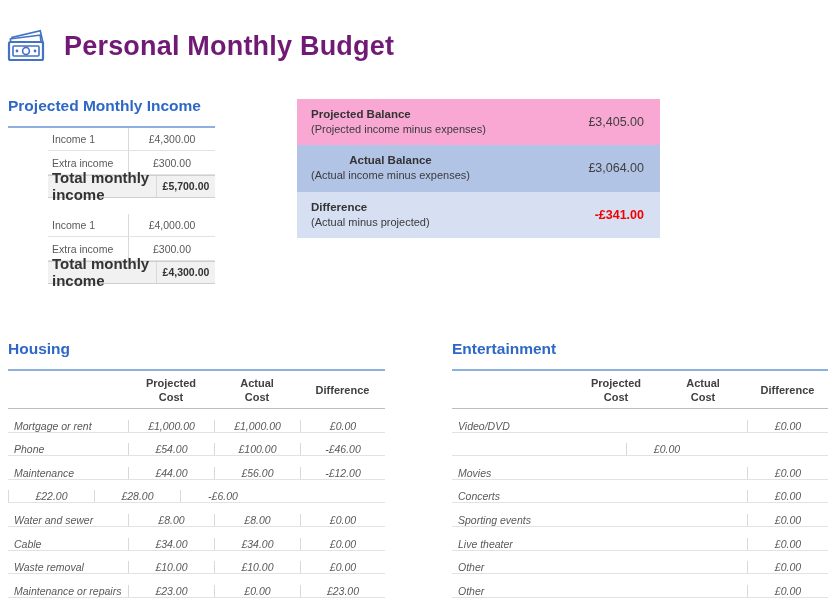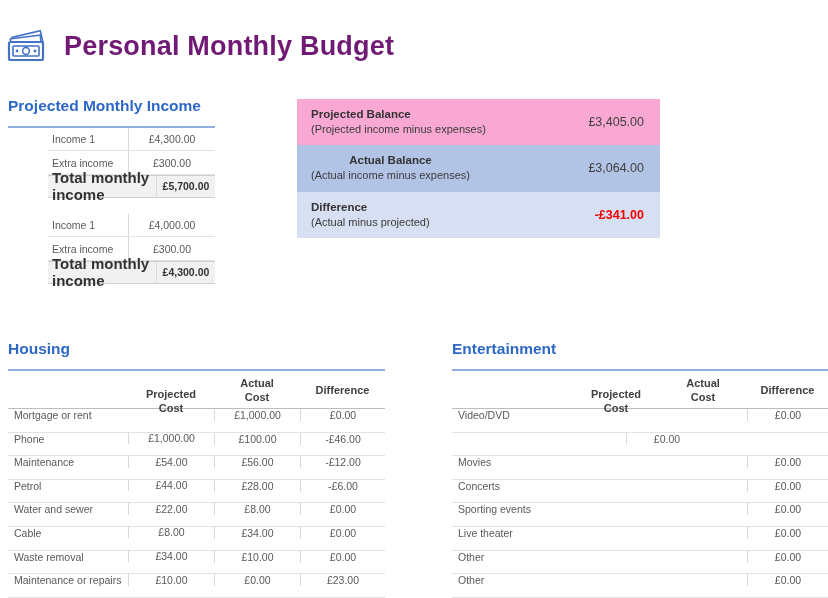--- a/index.html
+++ b/index.html
@@ -37,25 +37,25 @@
   .summary-sub { font-size: 11px; font-weight: normal; color: #3a3a3a; line-height: 15px; }
   .summary-value { font-size: 12.5px; color: #404040; }
   .summary-value.neg { color: #f20000; font-weight: bold; }
 
   
   .cat-table { width: 377px; }
   #entertainment-section { width: 376px; }
   .cat-header-row { display: flex; height: 38px; border-bottom: 1px solid #bdbdbd; }
   .cat-header-cell { display: flex; align-items: center; justify-content: center; text-align: center;
     font-size: 11px; font-weight: bold; color: #404040; line-height: 14px; }
-  .cat-row { display: flex; height: 23.6px; border-bottom: 1px solid #e2e2e2; align-items: flex-start; }
+  .cat-row { display: flex; height: 23.6px; border-bottom: 1px solid #e2e2e2; align-items: flex-end; font-style: italic; }
   .cat-cell { display: flex; align-items: center; justify-content: center; font-size: 10.5px; color: #595959; }
   .cat-cell.label { justify-content: flex-start; padding-left: 6px; }
   .cat-cell.v { border-left: 1px solid #d9d9d9; }
-  .c-label { width: 120px; } .c-proj { width: 86px; margin-top: 23px; } .c-act { width: 86px; } .c-diff { width: 85px; }
+  .c-label { width: 120px; } .c-proj { width: 86px; } .c-act { width: 86px; } .c-diff { width: 85px; }
   #entertainment-section .c-label { width: 121px; }
   #entertainment-section .c-proj { width: 86px; }
   #entertainment-section .c-act { width: 88px; }
   #entertainment-section .c-diff { width: 81px; }
   .hdr-pad { padding: 0 14px; }
 </style>
 </head>
 <body>
 
 <div class="abs" id="app-icon">
@@ -153,21 +153,20 @@
       <div class="cat-cell v c-act">£100.00</div>
       <div class="cat-cell v c-diff">-£46.00</div>
     </div>
     <div class="cat-row">
       <div class="cat-cell label c-label">Maintenance</div>
       <div class="cat-cell v c-proj">£44.00</div>
       <div class="cat-cell v c-act">£56.00</div>
       <div class="cat-cell v c-diff">-£12.00</div>
     </div>
     <div class="cat-row">
-      <div class="cat-cell label c-label">Petrol</div>
       <div class="cat-cell v c-proj">£22.00</div>
       <div class="cat-cell v c-act">£28.00</div>
       <div class="cat-cell v c-diff">-£6.00</div>
     </div>
     <div class="cat-row">
       <div class="cat-cell label c-label">Water and sewer</div>
       <div class="cat-cell v c-proj">£8.00</div>
       <div class="cat-cell v c-act">£8.00</div>
       <div class="cat-cell v c-diff">£0.00</div>
     </div>

